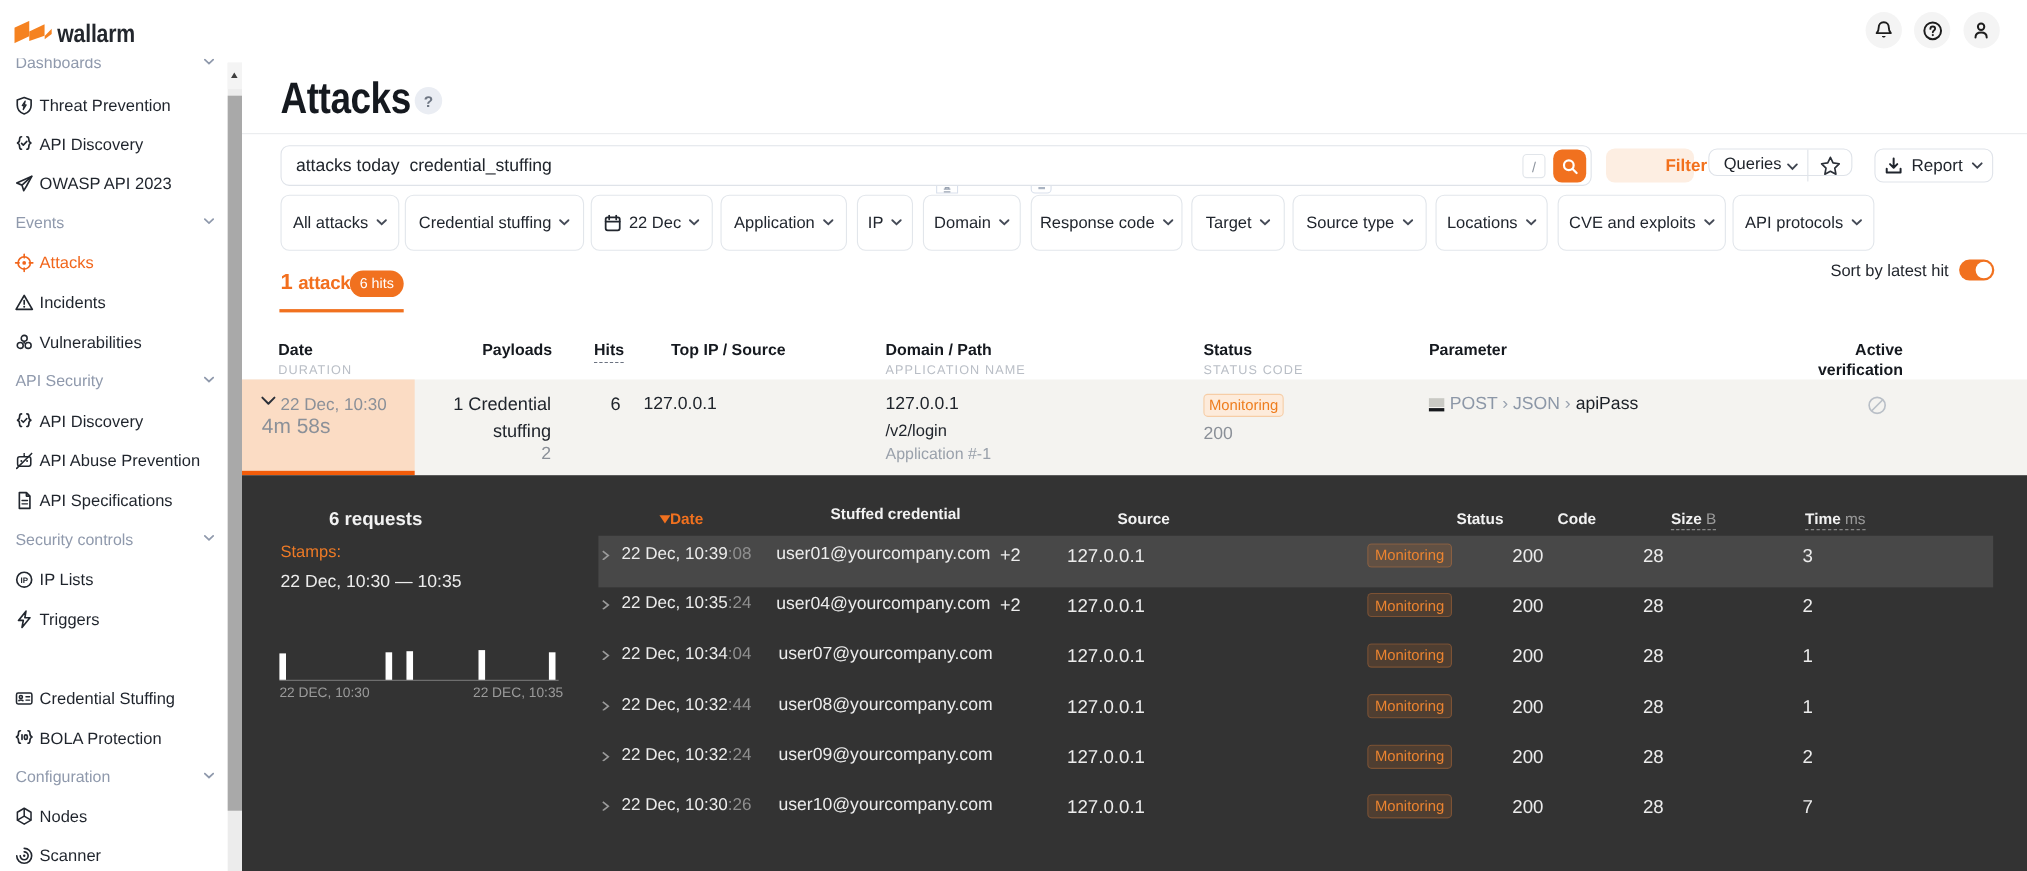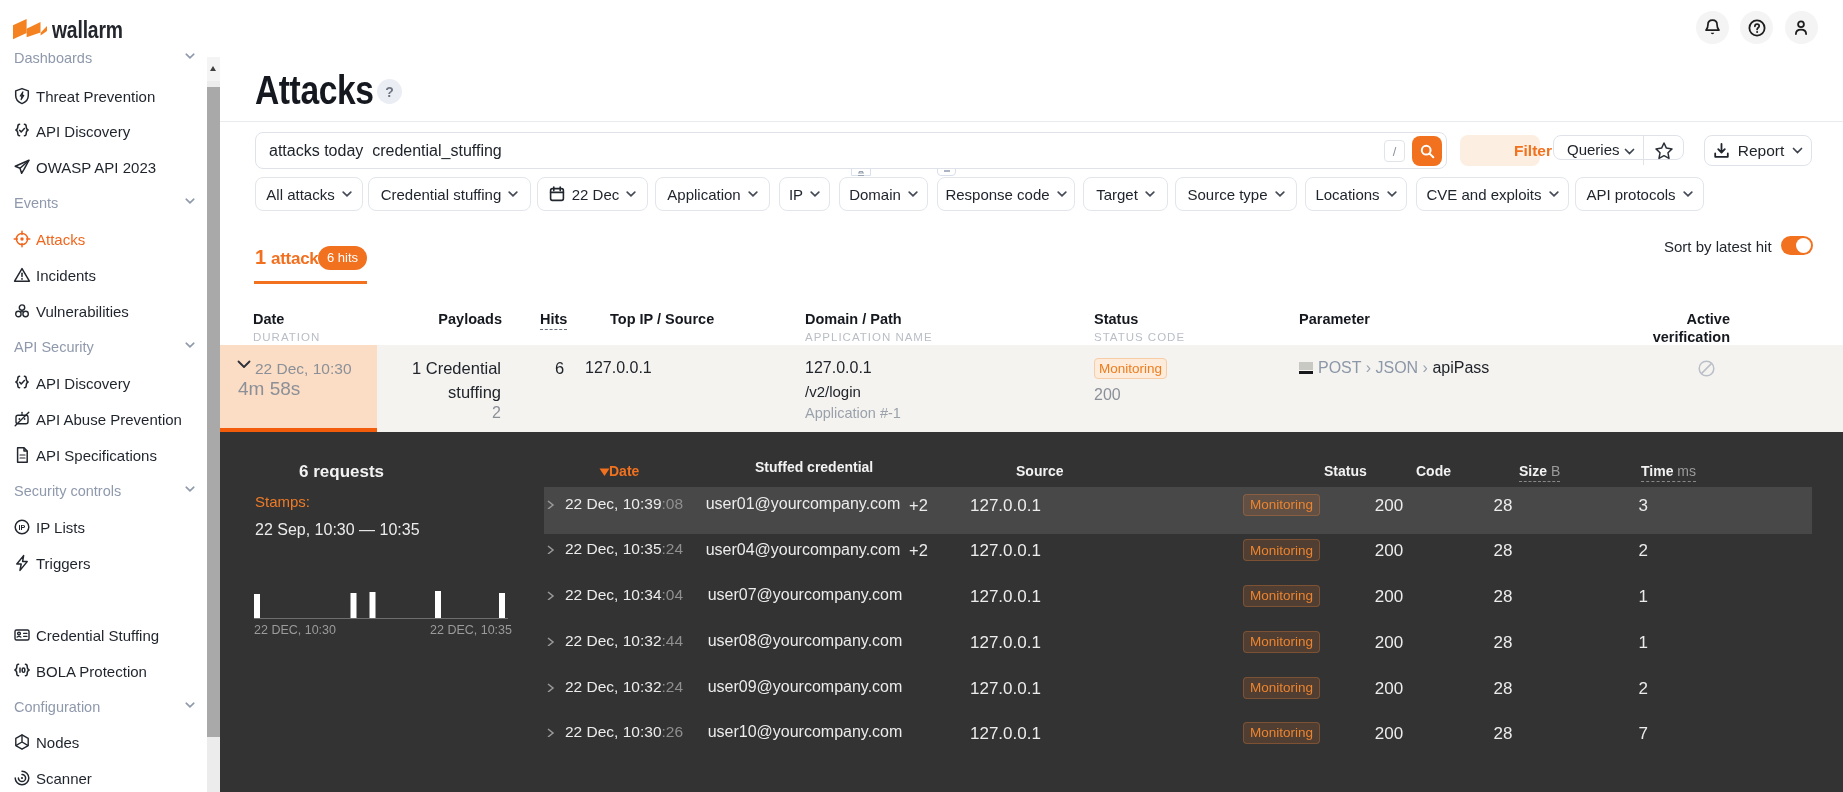--- a/index.html
+++ b/index.html
@@ -42,21 +42,21 @@
 #qgroup { position:absolute; left:1333px; top:135px; width:131px; height:25px; border:1px solid #dfe3e9; border-radius:8px; background:#fff; }
 #qgroup .qdiv { position:absolute; left:89px; top:0; width:1px; height:29px; background:#dfe3e9; }
 #qgroup .qt { position:absolute; left:13px; top:5px; font-size:15px; color:#20252c; }
 #rbtn { position:absolute; left:1484px; top:135px; width:108px; height:31px; border:1px solid #dfe3e9; border-radius:8px; background:#fff; display:flex; align-items:center; justify-content:center; gap:8px; }
 #rbtn span { font-size:15.5px; color:#20252c; }
 
 
 .notch { position:absolute; border:1px solid #d9e0ec; background:#fff; }
 
 
-.pill { position:absolute; top:177px; height:34px; border:1px solid #e2e6eb; border-radius:8px; background:#fff; display:flex; align-items:center; justify-content:center; gap:7px; font-size:15px; color:#21262e; white-space:nowrap; }
+.pill { position:absolute; top:177px; height:51px; border:1px solid #e2e6eb; border-radius:8px; background:#fff; display:flex; align-items:center; justify-content:center; gap:7px; font-size:15px; color:#21262e; white-space:nowrap; }
 
 
 #tab1 { position:absolute; left:35px; top:246px; color:#f26f1e; font-weight:700; font-size:20px; letter-spacing:-.3px; }
 #tab1 small { font-size:17px; font-weight:700; }
 #hits { position:absolute; left:98px; top:246px; width:49px; height:23.5px; border-radius:12px; background:#f1711f; color:#fff; font-size:13px; display:flex; align-items:center; justify-content:center; }
 #tabline { position:absolute; left:34px; top:281px; width:113px; height:3px; background:#f1711f; }
 #sortlab { position:absolute; left:1444px; top:238px; font-size:15px; color:#23272e; }
 #toggle { position:absolute; left:1561px; top:236px; width:32px; height:19px; border-radius:10px; background:#f1711f; }
 #toggle:after { content:""; position:absolute; right:2px; top:2px; width:15px; height:15px; border-radius:50%; background:#fff; }
 
@@ -230,21 +230,21 @@
     <div class="rowtx" style="left:1098px;top:359px;color:#8c97a7;font-size:16px">POST <span style="color:#9aa3b0">›</span> JSON <span style="color:#9aa3b0">›</span> <span style="color:#1c2027">apiPass</span></div>
     <svg class="abs" style="left:1478px;top:360px" width="17" height="17" viewBox="0 0 17 17">
         <circle cx="8.5" cy="8.5" r="7.3" fill="none" stroke="#b9bfc7" stroke-width="1.5"></circle>
         <path d="M3.4 13.6 L13.6 3.4" stroke="#b9bfc7" stroke-width="1.5"></path>
       </svg>
 
     <div id="dark">
       <div id="dk-hl"></div>
       <div class="dk-h" style="left:35px;top:30px;font-size:17px">6 requests</div>
       <div class="dk-tx" style="left:35px;top:61px;color:#ee7a26;font-size:15px">Stamps:</div>
-      <div class="dk-tx" style="left:35px;top:89px;font-size:16px">22 Sep, 10:30 — 10:35</div>
+      <div class="dk-tx" style="left:35px;top:89px;font-size:16px">22 Dec, 10:30 — 10:35</div>
       <svg class="abs" style="left:33px;top:158px" width="255" height="30">
         <line x1="1" y1="28.5" x2="255" y2="28.5" stroke="#6e6e6e" stroke-width="1"></line>
         <rect x="1" y="4" width="6" height="24" fill="#fff"></rect>
         <rect x="97.5" y="3" width="6" height="25" fill="#fff"></rect>
         <rect x="116.5" y="2" width="6" height="26" fill="#fff"></rect>
         <rect x="182" y="1" width="6" height="27" fill="#fff"></rect>
         <rect x="246" y="3" width="6" height="25" fill="#fff"></rect>
       </svg>
       <div class="dk-tx" style="left:34px;top:191px;font-size:12.5px;color:#9b9b9b">22 DEC, 10:30</div>
       <div class="dk-tx" style="left:210px;top:191px;font-size:12.5px;color:#9b9b9b">22 DEC, 10:35</div>

